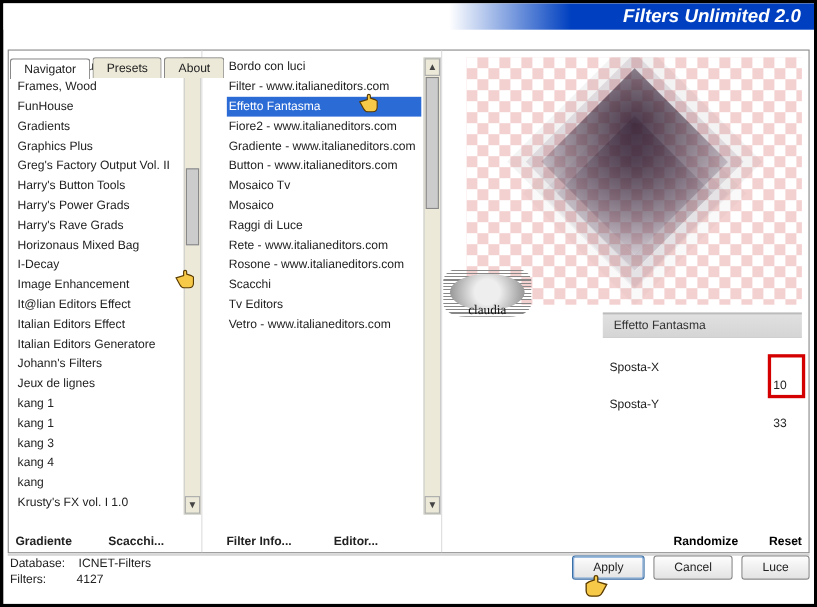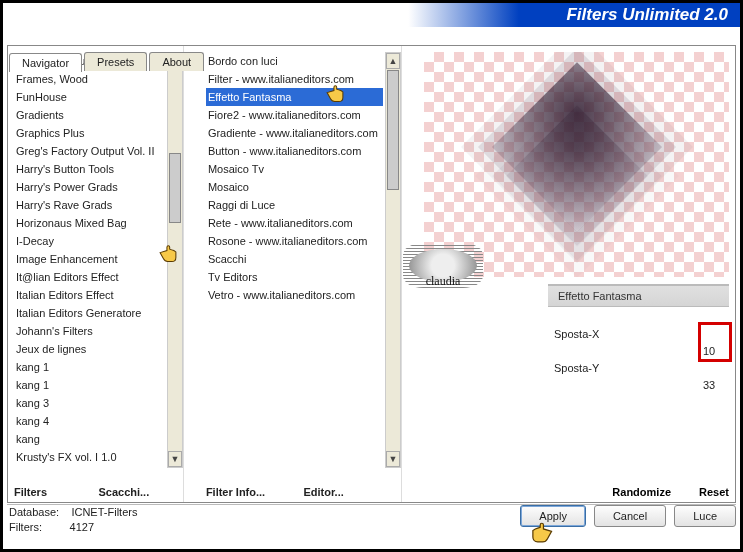--- a/index.html
+++ b/index.html
@@ -304,21 +304,21 @@
           <div class="list-item">Krusty's FX vol. I 1.0</div>
           <div class="list-item">Krusty's FX vol. II 1.0</div>
         </div>
       <div class="scroll">
         <div class="arrow">▲</div>
         <div class="thumb"></div>
         <div class="arrow" style="position:absolute;bottom:0;left:0;right:0">▼</div>
       </div>
     </div>
     <div class="col-buttons">
-      <span class="link-btn">Filters</span>
+      <span class="link-btn">Gradiente</span>
       <span class="link-btn">Scacchi...</span>
     </div>
   </div>
 
   <div class="col2">
     <div class="listbox">
       <div class="list-items" id="filter-items">
           <div class="list-item">Bordo con luci</div>
           <div class="list-item">Filter - www.italianeditors.com</div>
           <div class="list-item selected">Effetto Fantasma</div>

